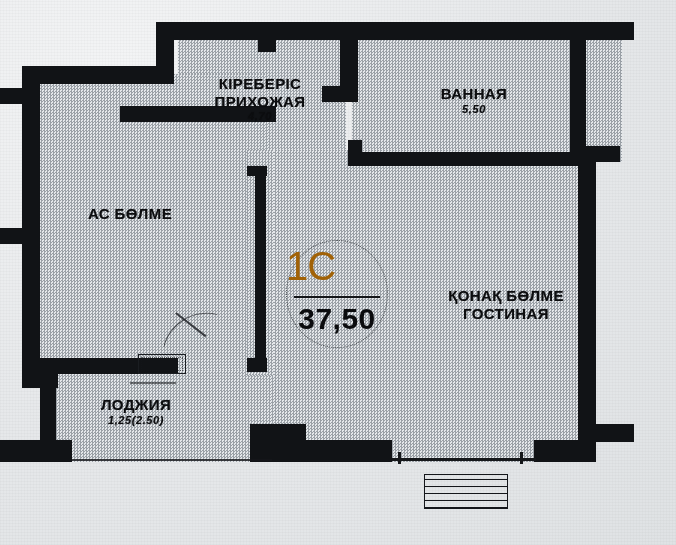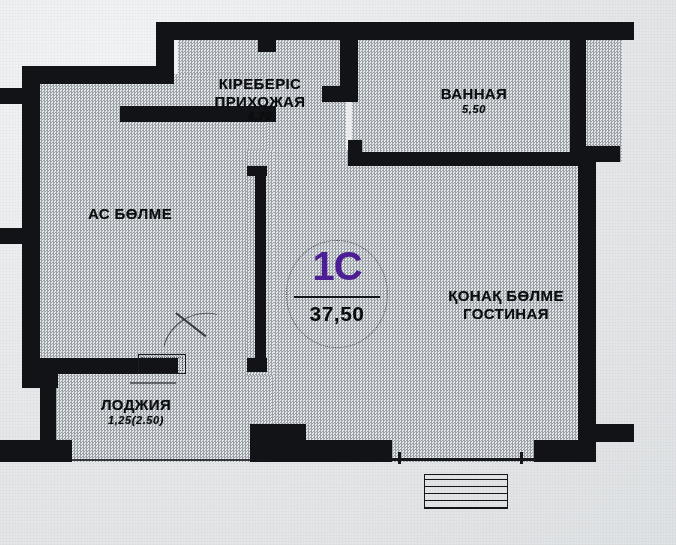--- a/index.html
+++ b/index.html
@@ -62,32 +62,31 @@
     left:286px;top:240px;width:102px;height:108px;
   }
   #badge .ring{
     position:absolute;inset:0;
     border:1.6px dotted #3c4044;
     border-radius:50%;
     opacity:.85;
   }
   #badge .type{
     position:absolute;left:0;right:0;top:6px;
-    text-align:center;
-    font-size:40px;font-weight:700;color:#4c1d95;
+    font-size:40px;font-weight:400;color:#a16207;
     letter-spacing:-1px;line-height:1;
   }
   #badge .rule{
     position:absolute;left:8px;right:8px;top:56px;
     height:2px;background:#121417;
   }
   #badge .area{
     position:absolute;left:0;right:0;top:62px;
     text-align:center;
-    font-size:21px;font-weight:700;color:#0b0c0e;
+    font-size:30px;font-weight:700;color:#0b0c0e;
     letter-spacing:.5px;
   }
   
   #grille{
     position:absolute;left:424px;top:474px;width:82px;height:33px;
     border:1.5px solid #14161a;
     background:
       repeating-linear-gradient(0deg,#14161a 0 1.5px, rgba(0,0,0,0) 1.5px 7px);
   }
   

